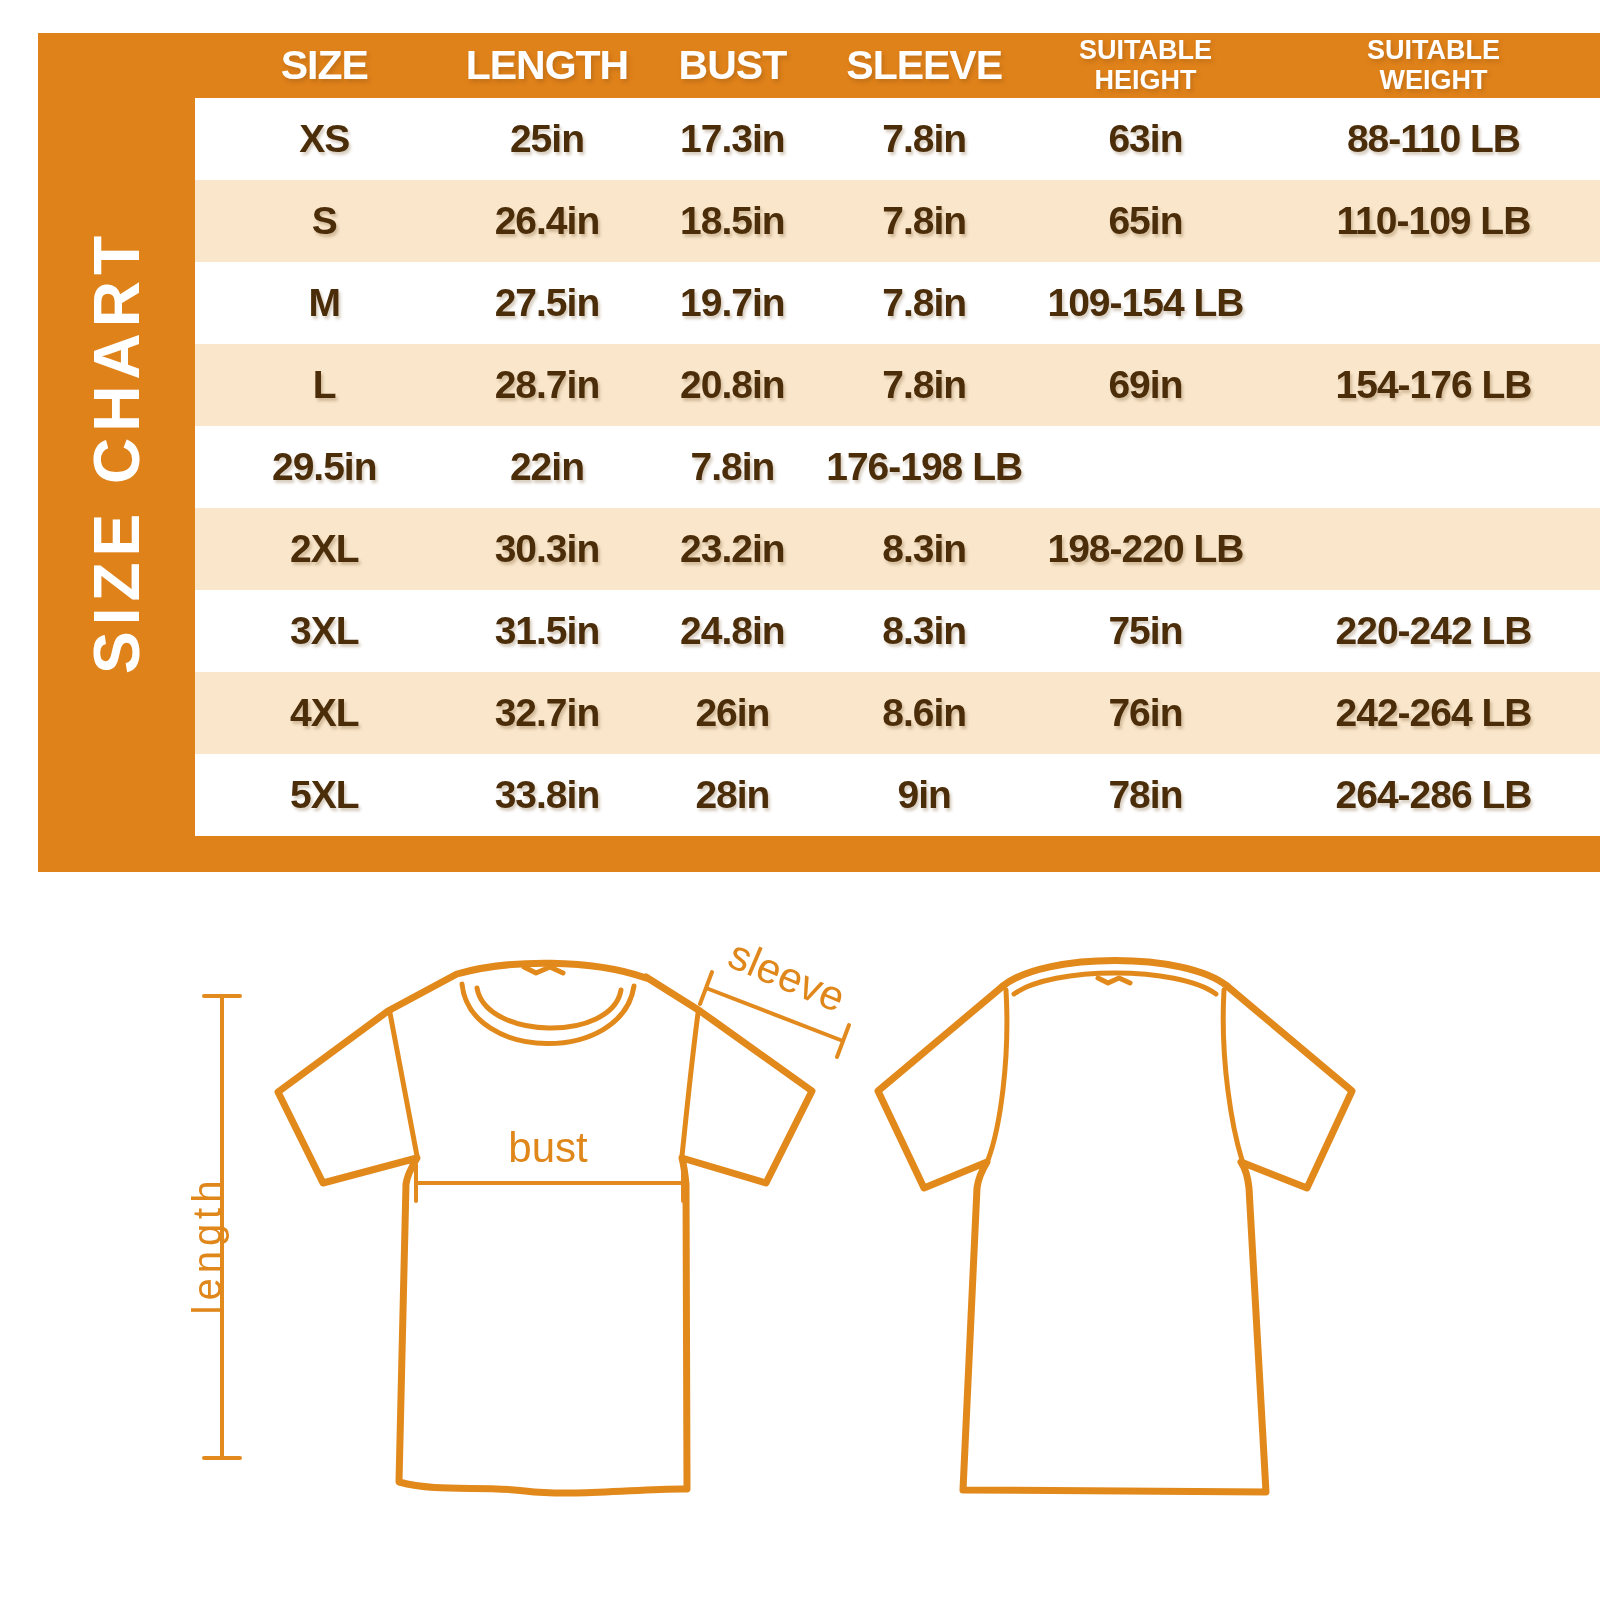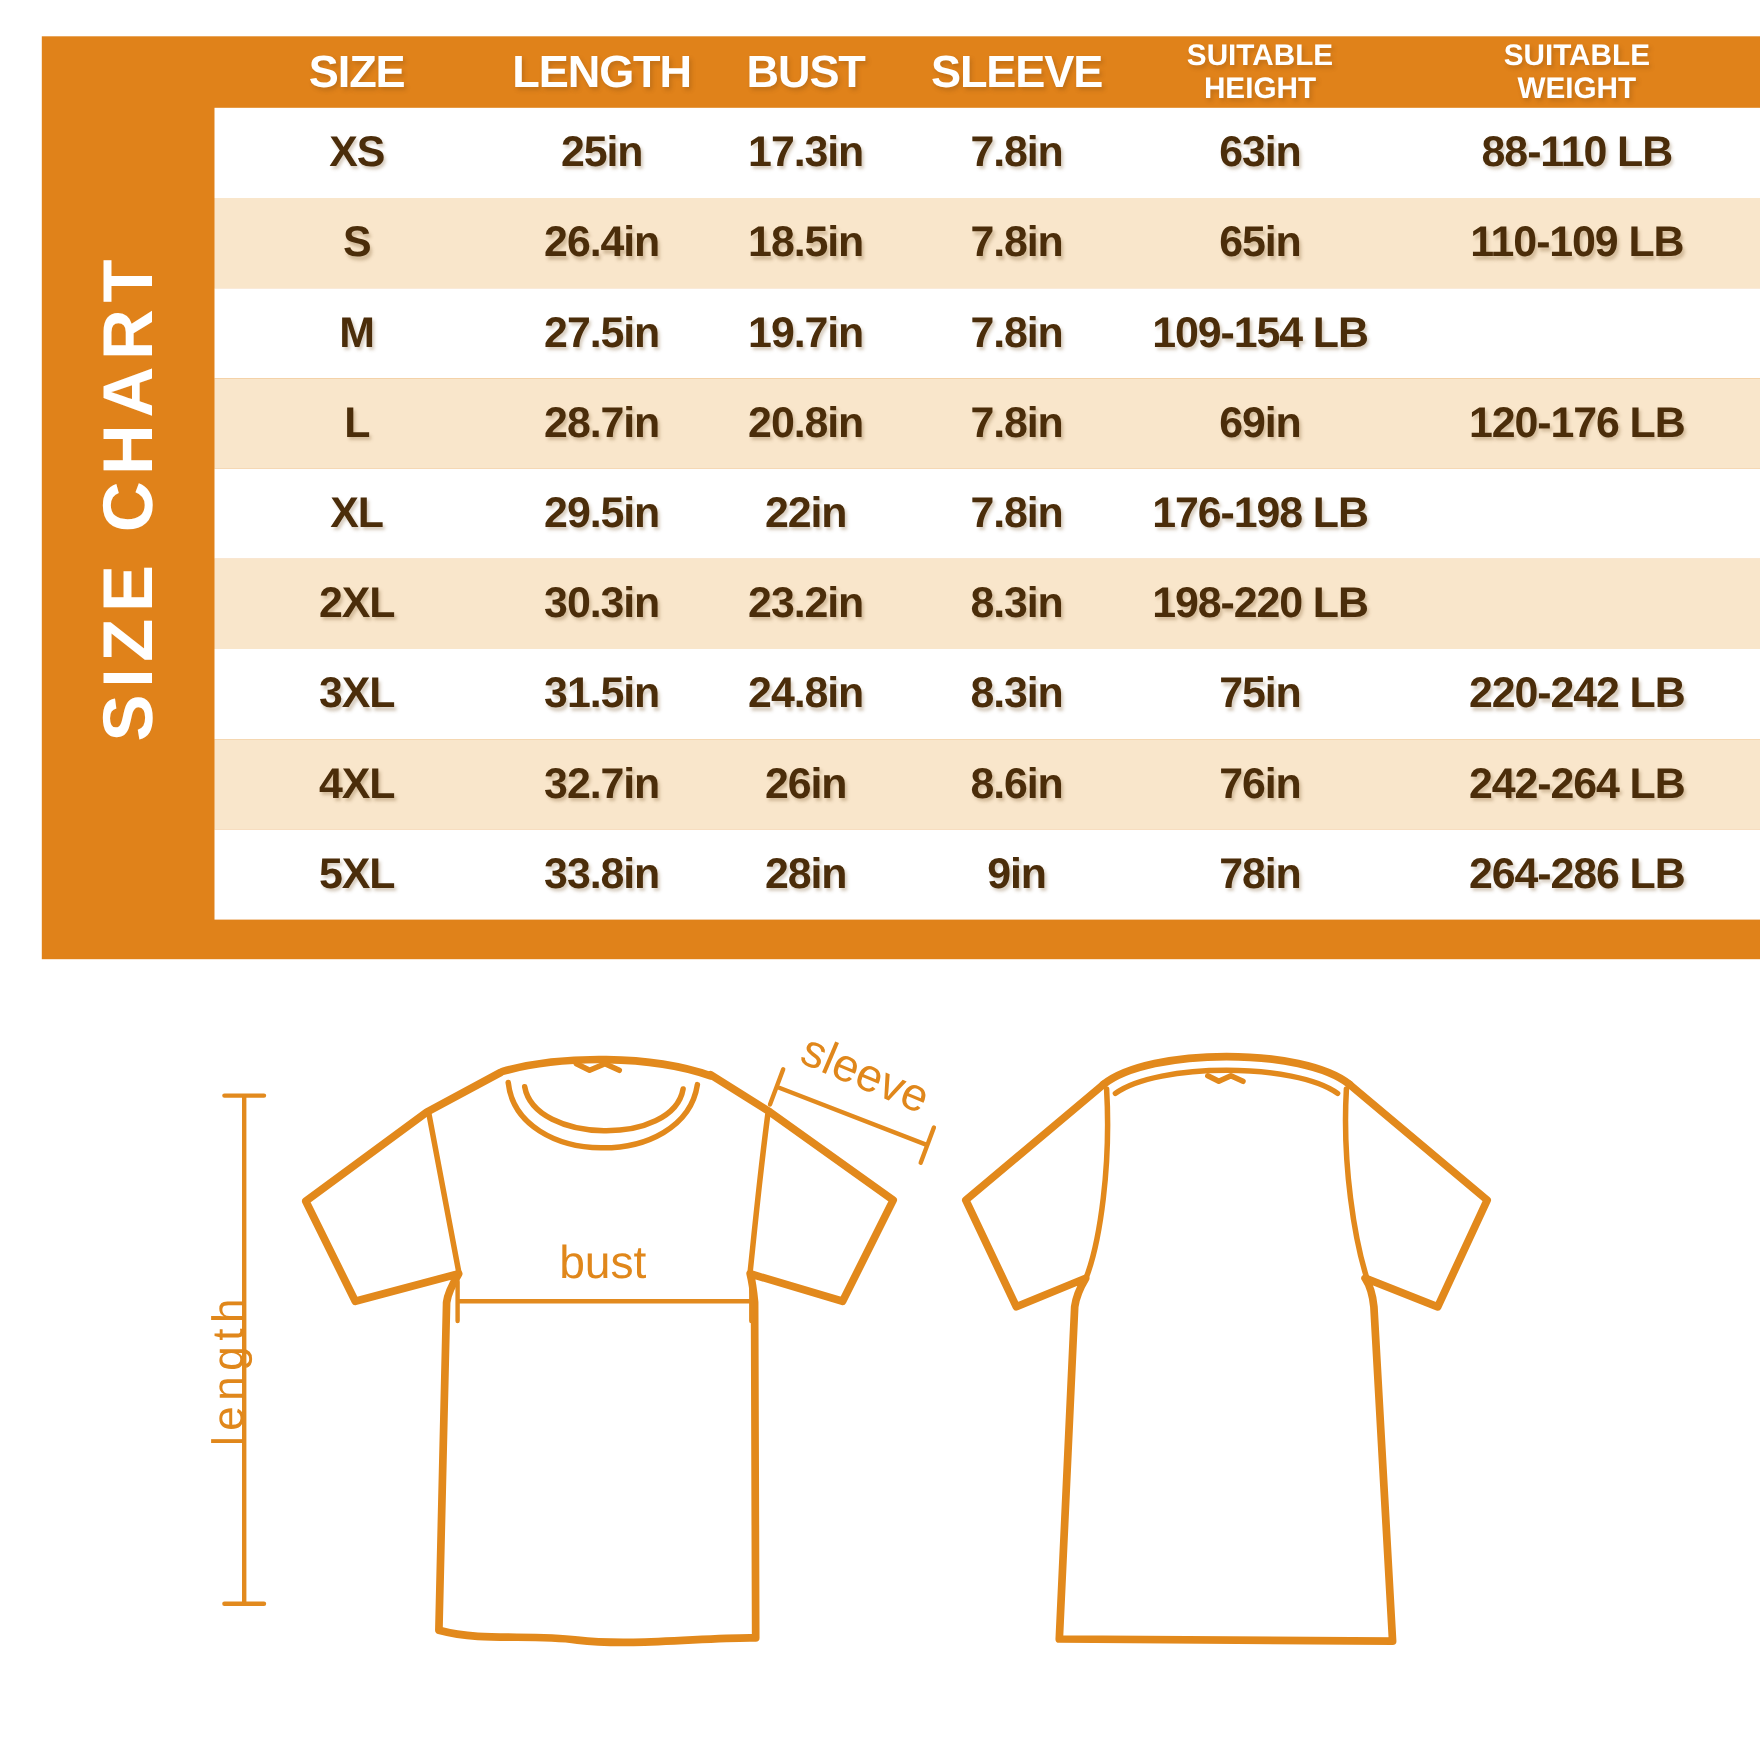--- a/index.html
+++ b/index.html
@@ -89,24 +89,23 @@
           <div class="cell">19.7in</div>
           <div class="cell">7.8in</div>
           <div class="cell">109-154 LB</div>
         </div>
         <div class="row peach">
           <div class="cell">L</div>
           <div class="cell">28.7in</div>
           <div class="cell">20.8in</div>
           <div class="cell">7.8in</div>
           <div class="cell">69in</div>
-          <div class="cell">120-176 LB</div>
+          <div class="cell">154-176 LB</div>
         </div>
         <div class="row white">
-          <div class="cell">XL</div>
           <div class="cell">29.5in</div>
           <div class="cell">22in</div>
           <div class="cell">7.8in</div>
           <div class="cell">176-198 LB</div>
         </div>
         <div class="row peach">
           <div class="cell">2XL</div>
           <div class="cell">30.3in</div>
           <div class="cell">23.2in</div>
           <div class="cell">8.3in</div>

